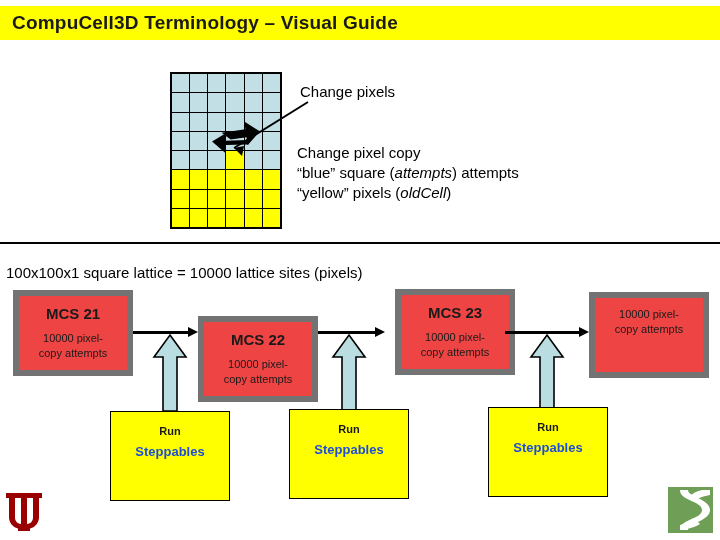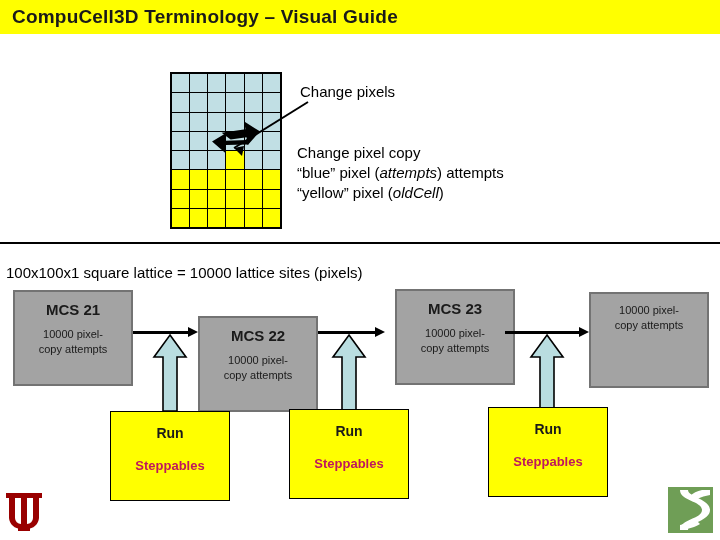--- a/index.html
+++ b/index.html
@@ -13,21 +13,21 @@
     position: relative;
     overflow: hidden;
     font-family: "Liberation Sans", sans-serif;
     color: #000000;
   }
 
   
   #title-banner {
     position: absolute;
     left: 0;
-    top: 0;
+    top: 6px;
     width: 720px;
     height: 34px;
     background: #ffff00;
   }
   #title-text {
     position: absolute;
     left: 12px;
     top: 6px;
     font-size: 19px;
     font-weight: bold;
@@ -97,23 +97,23 @@
     left: 6px;
     top: 264px;
     font-size: 15px;
     white-space: nowrap;
   }
 
   
   .mcs-box {
     position: absolute;
     width: 120px;
-    height: 96px;
-    background: #a3a3a3;
-    border: 2px solid #737373;
+    height: 86px;
+    background: #ef4444;
+    border: 6px solid #737373;
     box-sizing: border-box;
     text-align: center;
   }
   .mcs-title {
     margin-top: 9px;
     font-size: 15px;
     font-weight: bold;
     color: #1a1a1a;
   }
   .mcs-sub {
@@ -163,29 +163,29 @@
     position: absolute;
     width: 120px;
     height: 90px;
     background: #ffff00;
     border: 1px solid #000000;
     box-sizing: border-box;
     text-align: center;
   }
   .run-title {
     margin-top: 13px;
-    font-size: 14px;
+    font-size: 11px;
     font-weight: bold;
     color: #1a1a1a;
   }
   .run-sub {
-    margin-top: 17px;
+    margin-top: 7px;
     font-size: 13px;
     font-weight: bold;
-    color: #be185d;
+    color: #1d4ed8;
   }
   #run-box-0 { left: 110px; top: 411px; }
   #run-box-1 { left: 289px; top: 409px; }
   #run-box-2 { left: 488px; top: 407px; }
 
   
   #iu-logo {
     position: absolute;
     left: 4px;
     top: 489px;
@@ -273,24 +273,24 @@
 
   <path d="M22 30 L46 30 L46 22 L60 34 L46 46 L46 38 L30 38 Z" fill="#000000" transform="rotate(-8 41 34)"></path>
   <path d="M48 40 L26 46 L28 54 L12 46 L24 34 L25 42 L46 36 Z" fill="#000000" transform="rotate(14 30 44)"></path>
 </svg>
 
 <div id="change-pixel-label">Change pixels</div>
 
 <div id="pixel-copy-block">
   <div>Change pixel copy</div>
   <div>
-    <span>“blue” pixel (</span><em>attempts</em><span>) attempts</span>
+    <span>“blue” square (</span><em>attempts</em><span>) attempts</span>
   </div>
   <div>
-    <span>“yellow” pixel (</span><em>oldCell</em><span>)</span>
+    <span>“yellow” pixels (</span><em>oldCell</em><span>)</span>
   </div>
 </div>
 
 <div id="divider"></div>
 <div id="lattice-caption">100x100x1 square lattice = 10000 lattice sites (pixels)</div>
 
 <div class="mcs-box" id="mcs-box-0">
   <div class="mcs-title">MCS 21</div>
   <div class="mcs-sub">
     <div>10000 pixel-</div>

